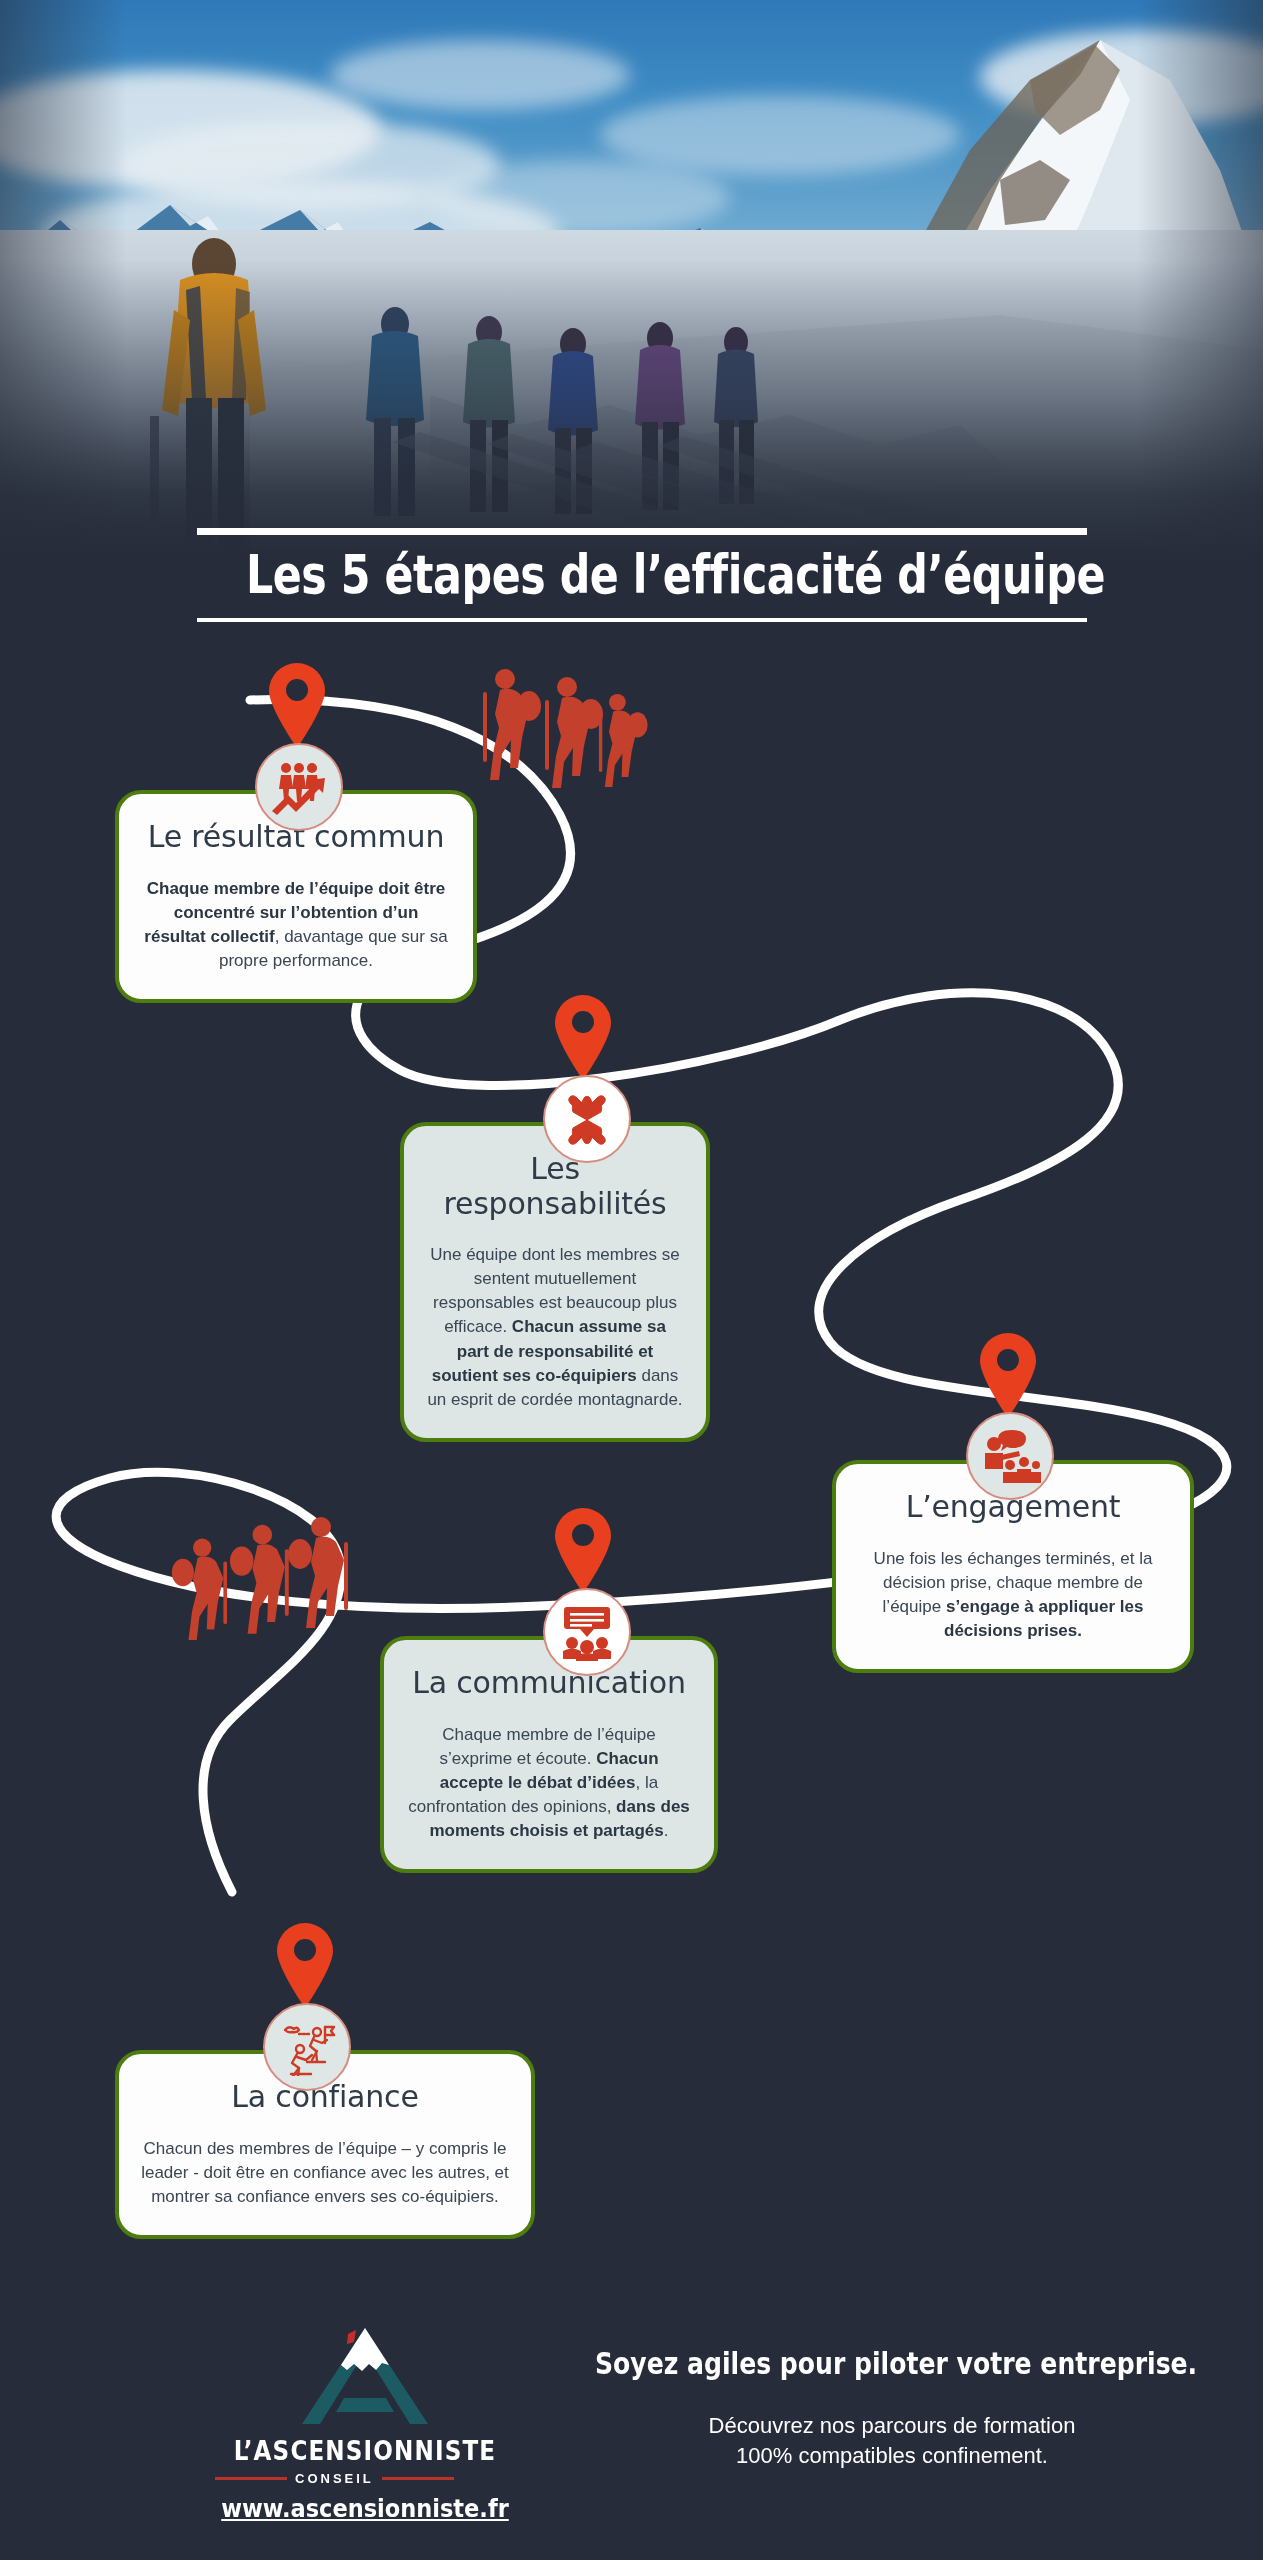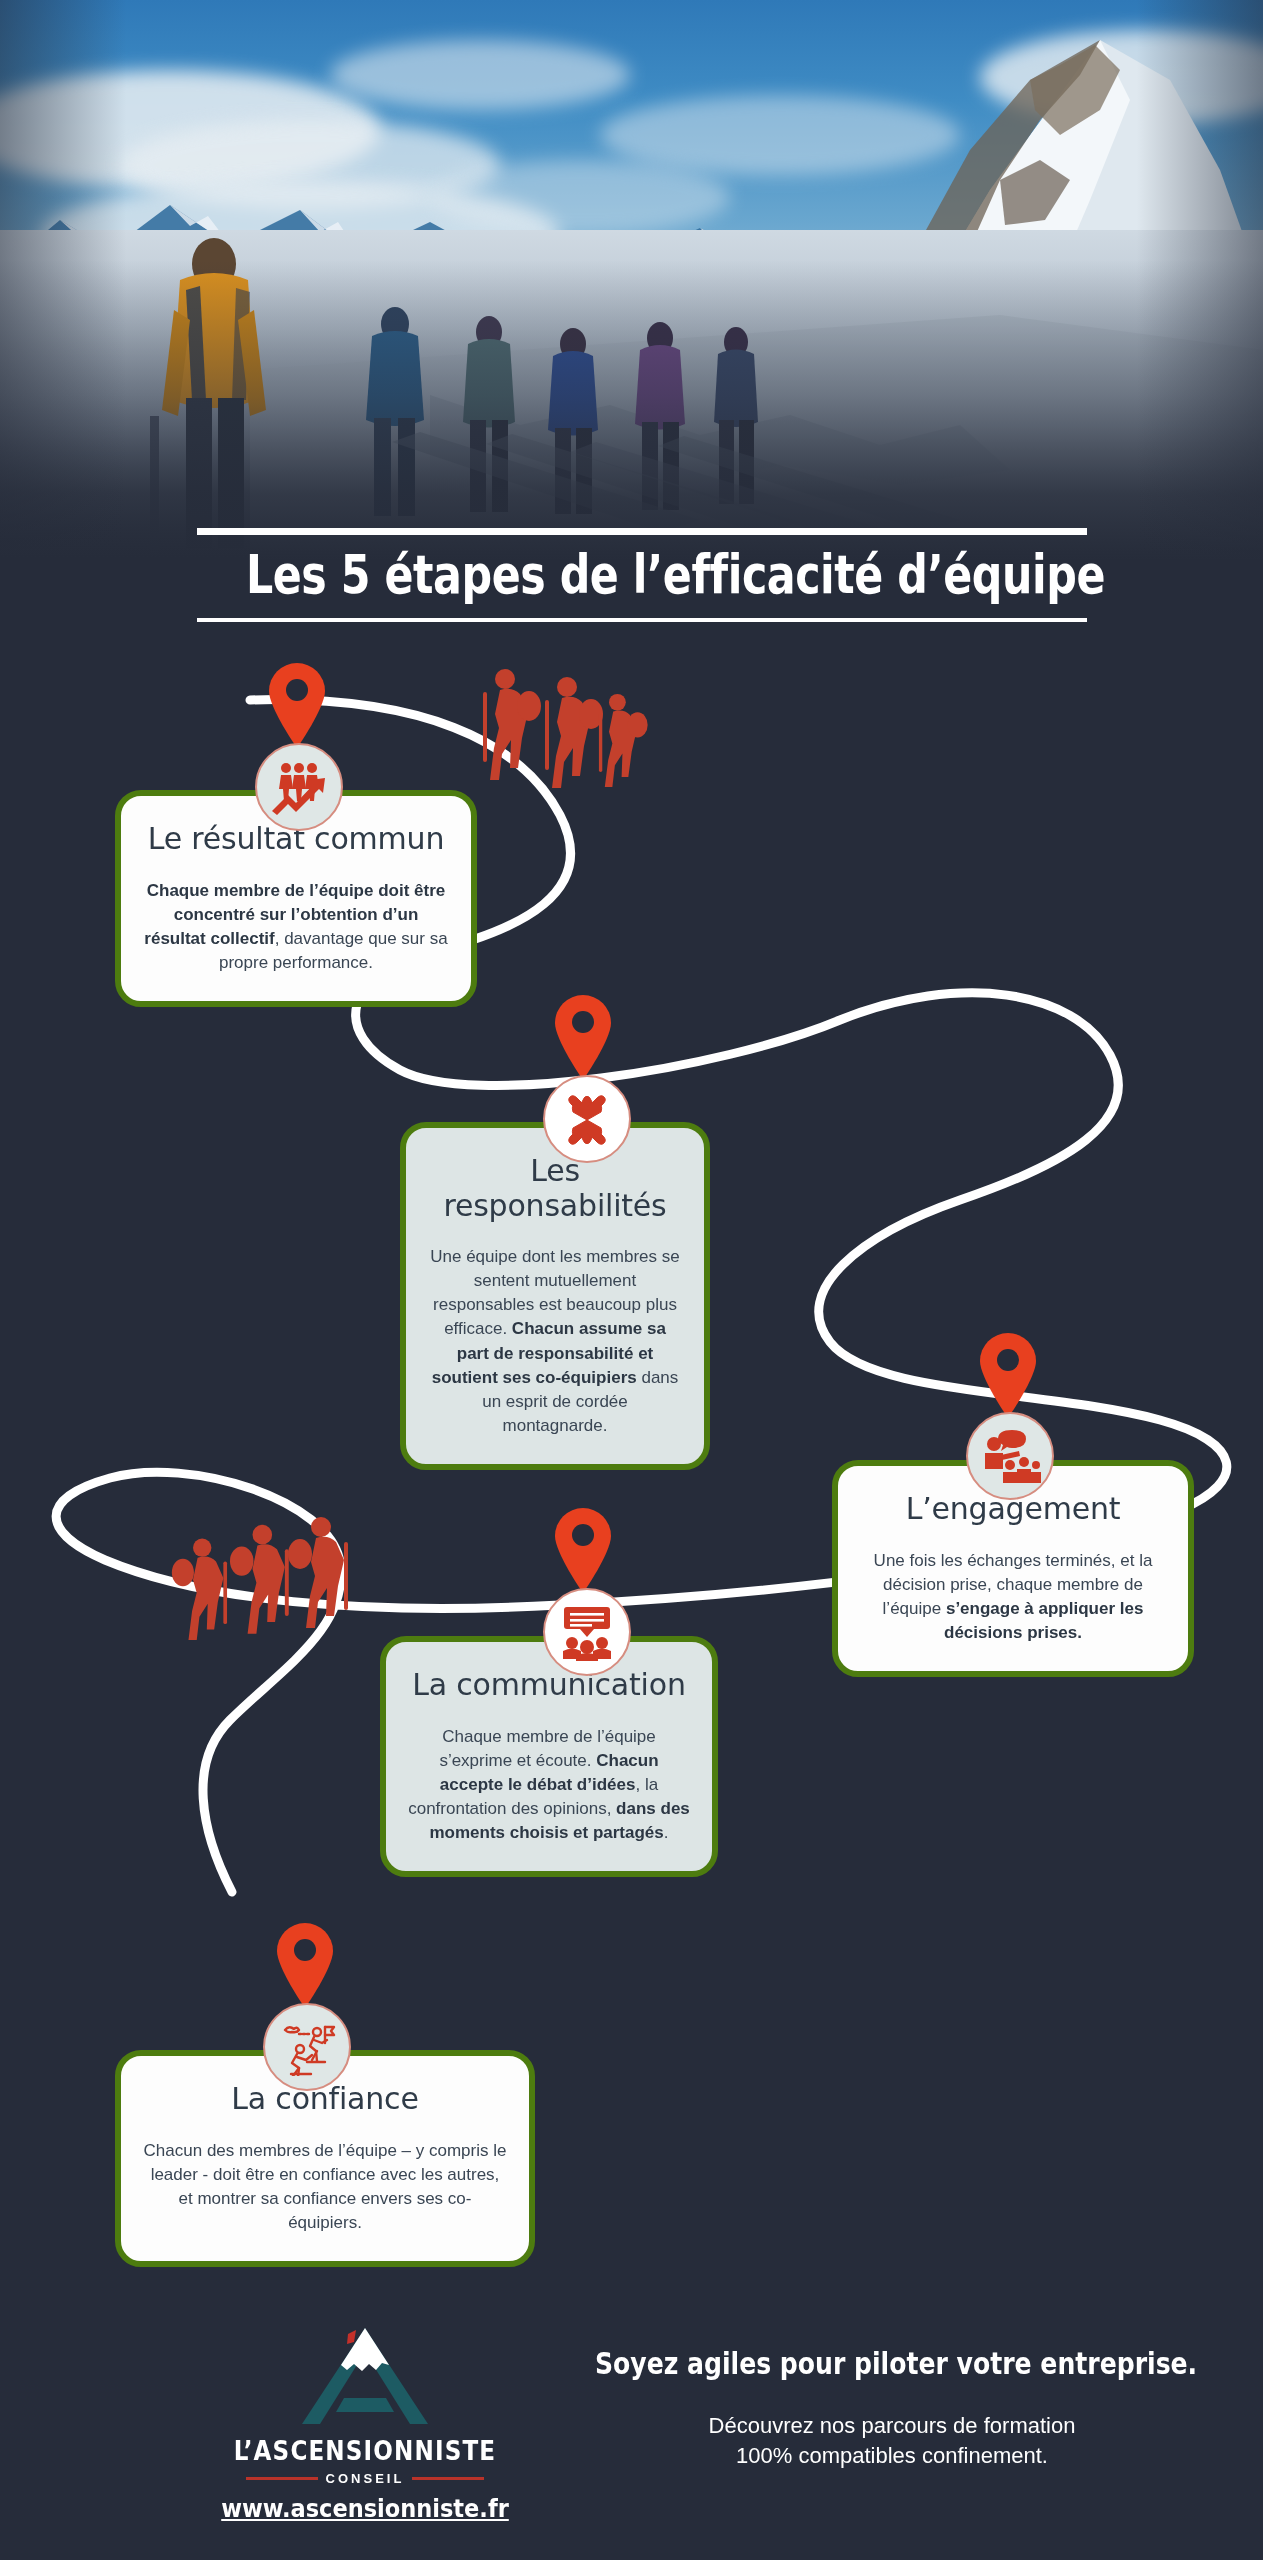--- a/index.html
+++ b/index.html
@@ -44,21 +44,21 @@
     font-weight:700;font-size:54px;color:#ffffff;letter-spacing:-0.5px;
     padding:12px 0 6px 0;line-height:1.05;
     transform:scaleX(.88);transform-origin:center;
     white-space:nowrap;
   }
 
   
   .path-svg{position:absolute;left:0;top:600px;width:1263px;height:1660px;pointer-events:none;}
 
   
-  .card{position:absolute;border:6px solid #4d7c0f;border-radius:26px;
+  .card{position:absolute;border:4px solid #4d7c0f;border-radius:26px;
         box-sizing:border-box;padding:26px 22px 26px 22px;text-align:center;}
   .card.light{background:#fdfdfd;}
   .card.tint{background:#dde5e5;}
   .card-title{font-size:30px;color:#2f3b48;font-weight:400;line-height:1.15;
       font-family:"DejaVu Sans","Liberation Sans",sans-serif;letter-spacing:-.2px;margin-bottom:22px;}
   .card-body{font-size:17px;color:#3a4654;line-height:1.42;
       font-family:"Liberation Sans",sans-serif;}
   .card-body b{font-weight:700;color:#2c3744;}
 
   
@@ -72,21 +72,21 @@
 
   
   .hikers{position:absolute;z-index:4;}
 
   
   .footer{position:absolute;left:0;top:2300px;width:1263px;height:260px;}
   .logo-block{position:absolute;left:215px;top:20px;width:300px;text-align:center;}
   .logo-name{color:#ffffff;font-weight:700;font-size:27px;letter-spacing:1.2px;
       font-family:"DejaVu Sans Condensed","Liberation Sans Narrow","Liberation Sans",sans-serif;
       transform:scaleX(.95);transform-origin:center;white-space:nowrap;}
-  .logo-sub-row{display:flex;align-items:center;justify-content:center;gap:8px;margin-top:5px;}
+  .logo-sub-row{display:flex;align-items:center;justify-content:flex-start;gap:8px;margin-top:5px;}
   .logo-sub-line{height:3px;background:#b9332a;flex:1;max-width:72px;}
   .logo-sub{color:#ffffff;font-size:13px;letter-spacing:3px;font-weight:700;
       font-family:"Liberation Sans",sans-serif;}
   .logo-url{color:#ffffff;font-size:25px;font-weight:700;margin-top:8px;
       text-decoration:underline;
       font-family:"DejaVu Sans Condensed","Liberation Sans Narrow","Liberation Sans",sans-serif;}
   .tag-block{position:absolute;left:562px;top:45px;width:660px;text-align:center;}
   .tagline{color:#ffffff;font-weight:700;font-size:31px;
       font-family:"DejaVu Sans Condensed","Liberation Sans Narrow","Liberation Sans",sans-serif;
       transform:scaleX(.9);transform-origin:center;white-space:nowrap;}

